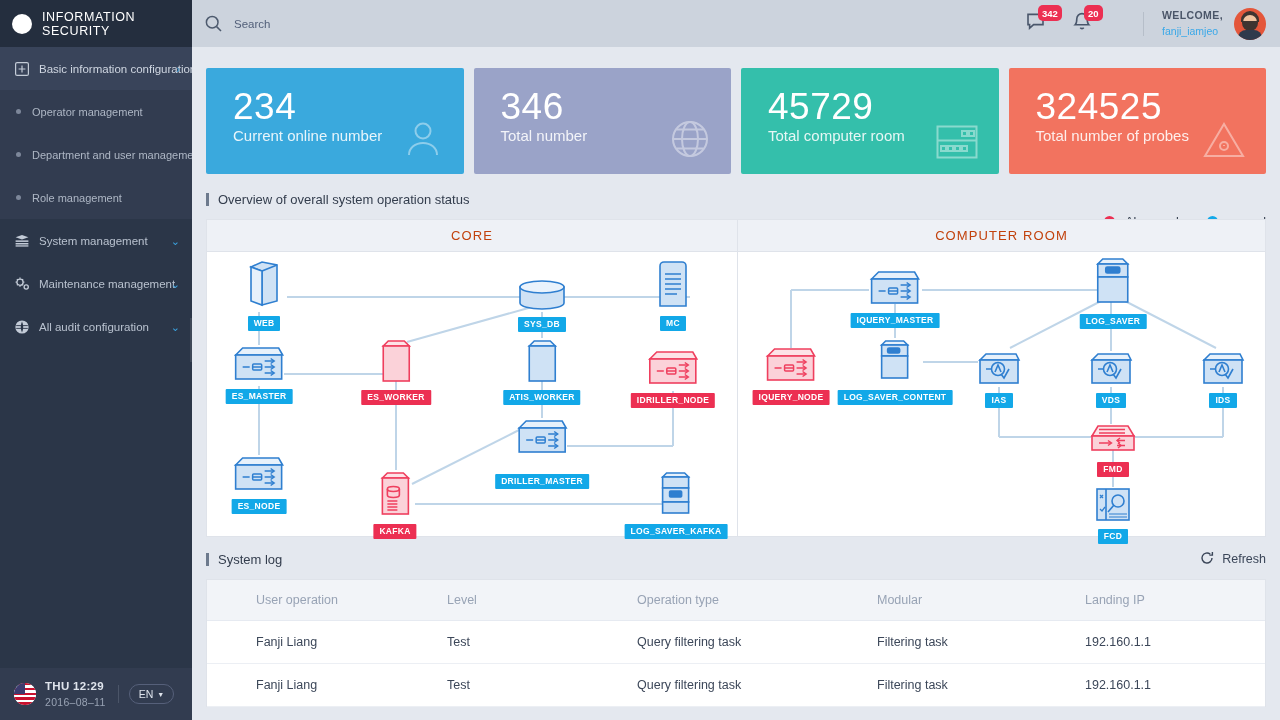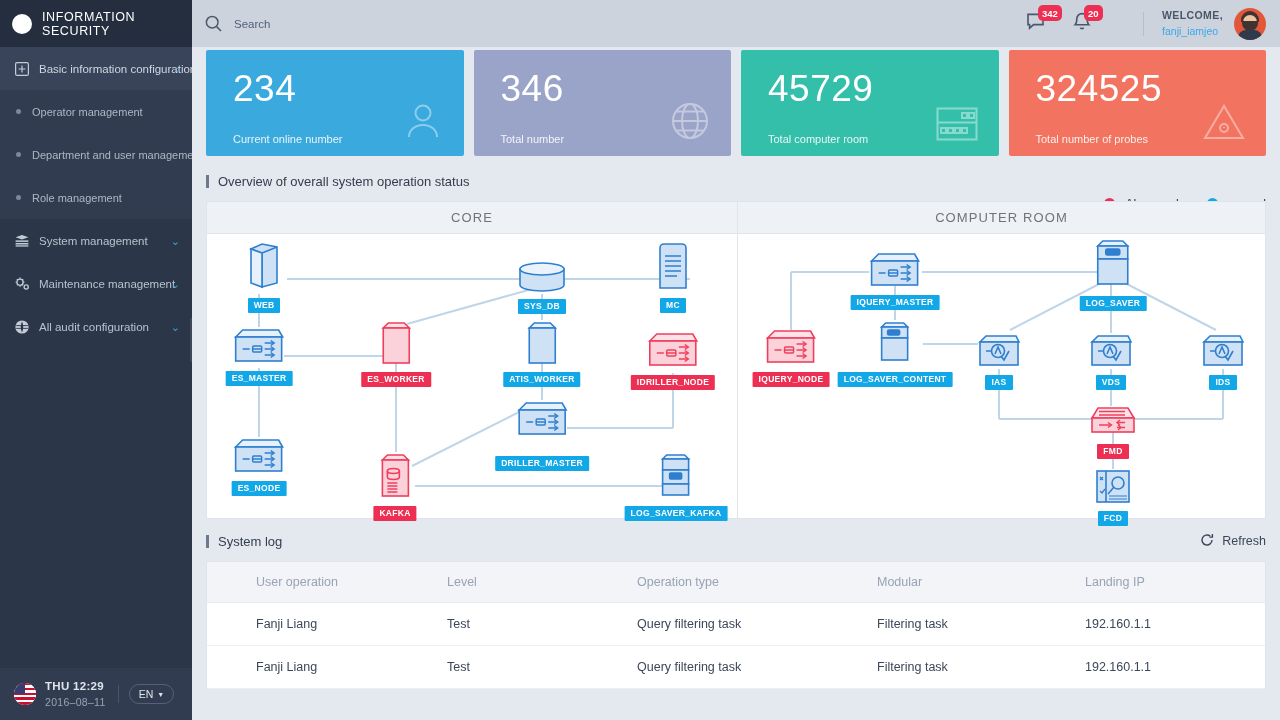--- a/index.html
+++ b/index.html
@@ -183,33 +183,33 @@
 
   
   #main {
     position: absolute; left: 192px; top: 47px;
     width: 1088px; height: 673px;
     background: #e4e8ef;
     overflow: hidden;
   }
   .cards {
     display: flex; gap: 10px;
-    padding: 3px 14px 0 14px;
+    padding: 21px 14px 0 14px;
   }
   .card {
     flex: 1; height: 106px;
     border-radius: 2px;
     position: relative;
     padding: 20px 0 0 27px;
     color: #fff;
     overflow: hidden;
     cursor: pointer;
   }
   .card-num { font-size: 37px; font-weight: 300; line-height: 1; letter-spacing: .5px; }
-  .card-lbl { margin-top: 26px; font-size: 11px; color: rgba(255,255,255,.88); }
+  .card-lbl { margin-top: 2px; font-size: 15px; color: rgba(255,255,255,.88); }
   .card-ico {
     position: absolute; right: 21px; bottom: 11px;
     opacity: .42;
   }
 
   .sec-head {
     display: flex; align-items: center;
     padding: 0 14px;
     height: 39px;
     margin-top: 6px;
@@ -229,21 +229,21 @@
     position: relative;
   }
   .panel { position: relative; height: 100%; }
   .panel.core { width: 531px; border-right: 1px solid #dfe3ea; }
   .panel.room { flex: 1; }
   .panel-head {
     height: 32px;
     background: #eef1f6;
     border-bottom: 1px solid #dfe3ea;
     display: flex; align-items: center; justify-content: center;
-    font-size: 13px; color: #737373; letter-spacing: 1.1px;
+    font-size: 13px; color: #c2410c; letter-spacing: 1.1px;
   }
   .canvas { position: relative; height: 285px; }
   .canvas svg.links { position: absolute; left: 0; top: 0; }
   .node {
     position: absolute;
     transform: translate(-50%, 0);
     display: flex; flex-direction: column; align-items: center;
     cursor: pointer;
   }
   .node .glyph { display: block; }

